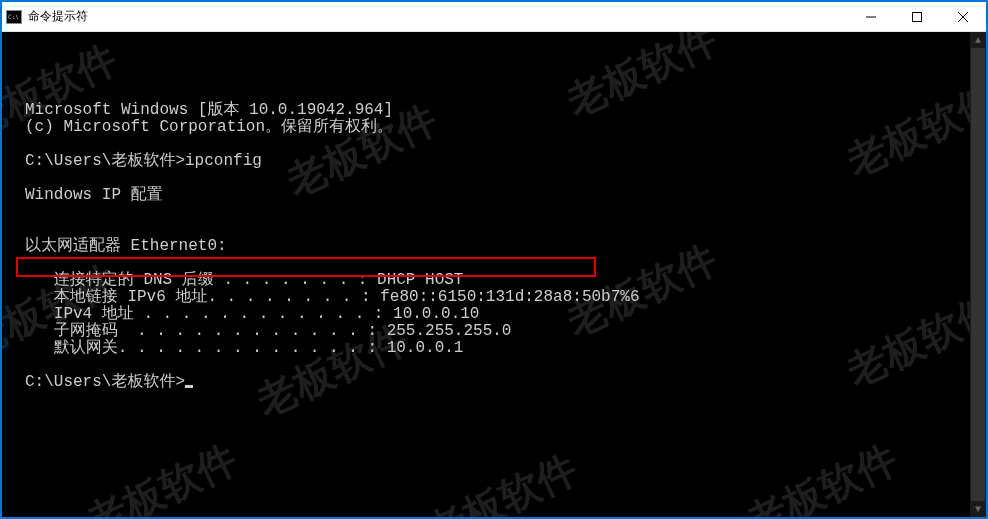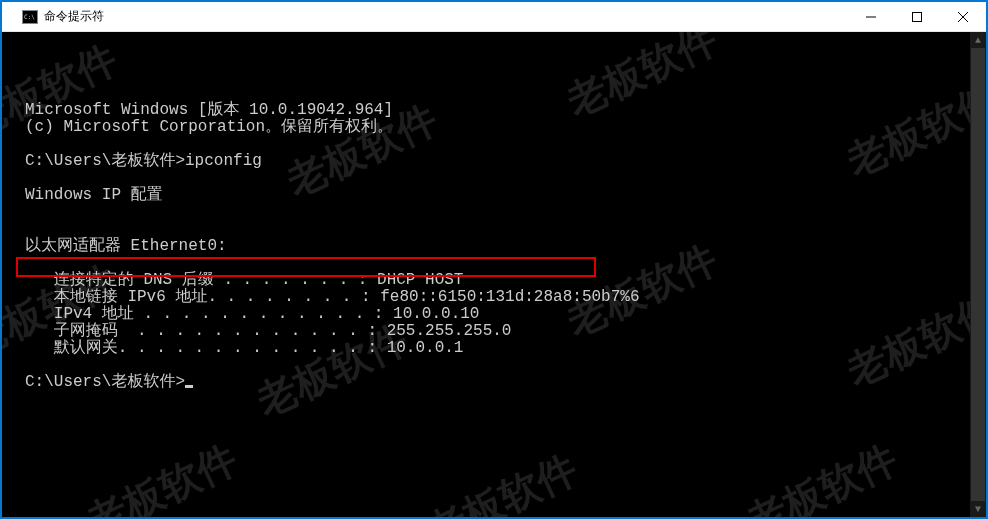--- a/index.html
+++ b/index.html
@@ -21,21 +21,21 @@
       height: 100%;
       background: #fff;
       display: flex;
       flex-direction: column;
     }
     .titlebar {
       height: 30px;
       background: #fff;
       display: flex;
       align-items: center;
-      padding-left: 20px;
+      padding-left: 4px;
       border-bottom: 1px solid #e5e5e5;
     }
     .titlebar-icon {
       width: 16px;
       height: 14px;
       background: #000;
       border: 1px solid #888;
       margin-right: 6px;
       position: relative;
       display: flex;

